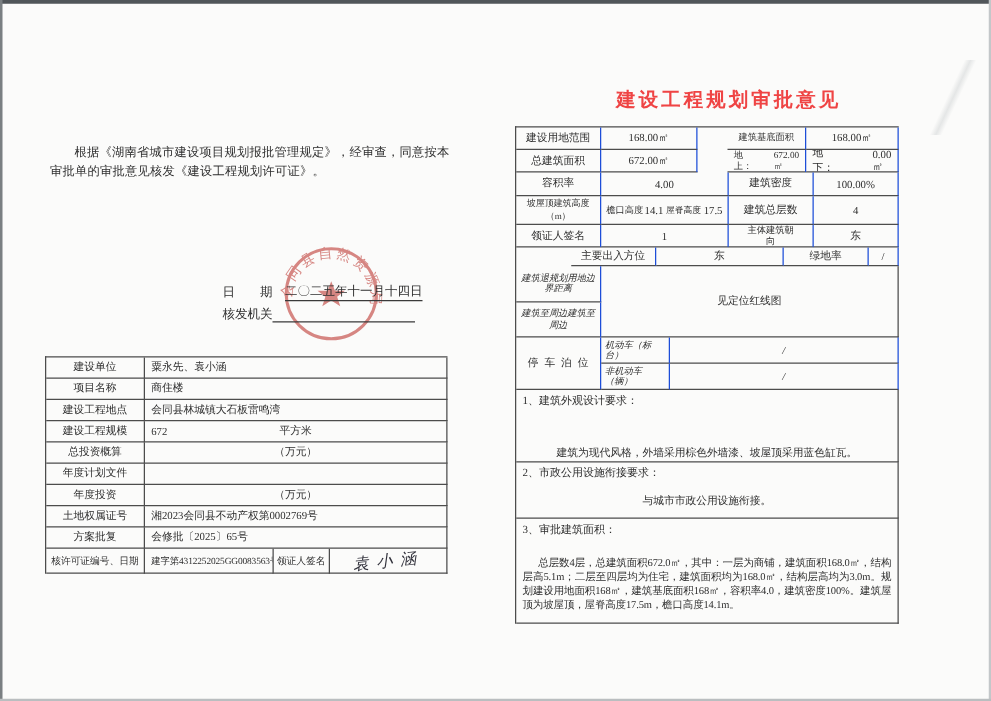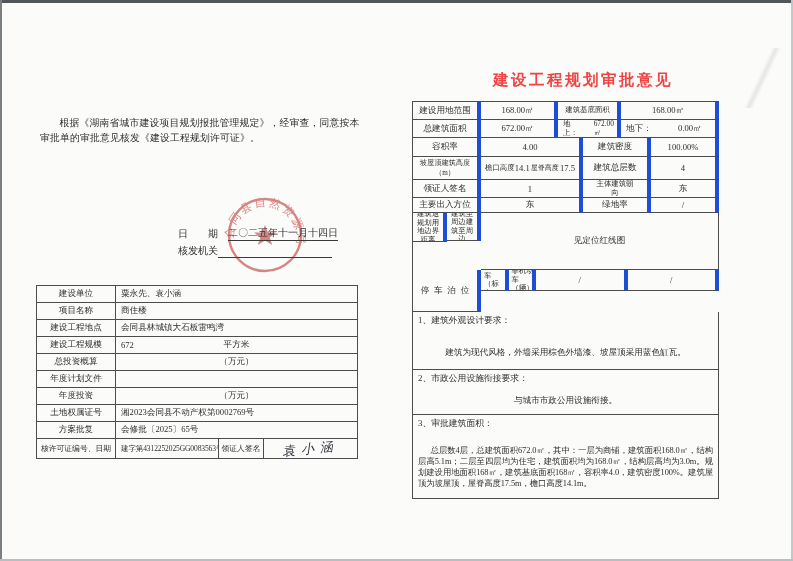--- a/index.html
+++ b/index.html
@@ -55,41 +55,41 @@
   .rtitle{
     position:absolute;left:430px;top:60px;width:306px;text-align:center;
     font-size:15.5px;font-weight:bold;letter-spacing:2.5px;color:#ef4444;
   }
   .rtable{
     position:absolute;left:412px;top:101px;width:306px;
     border-top:1px solid #4c4c4c;border-left:1px solid #4c4c4c;
     font-size:8.6px;
   }
   .rrow{display:flex;}
-  .rc{border-right:4px solid #1d4ed8;border-bottom:1px solid #4c4c4c;
+  .rc{border-right:1px solid #1d4ed8;border-bottom:1px solid #4c4c4c;
     box-sizing:border-box;display:flex;align-items:center;justify-content:center;
     text-align:center;overflow:hidden;}
   .rc.left{justify-content:flex-start;padding-left:5px;text-align:left;gap:12px;}
-  .w68{width:68px;flex:none;} .w77{width:77px;flex:none;} .w63{width:63px;flex:none;}
+  .w68{width:68px;flex:none;} .w77{width:77px;flex:none;} .w63{width:63px;flex:none;margin-left:24px;}
   .w102{width:102px;flex:none;}
   .grow{flex:1;}
-  .h18{height:18px;} .h19{height:19px;} .h23{height:23px;} .h15{height:15px;} .h21{height:21px;}
+  .h18{height:18px;} .h19{height:19px;} .h23{height:23px;} .h15{height:15px;margin-left:44px;} .h21{height:21px;}
   .small{font-size:7.4px;line-height:8.5px;}
   .ridge{display:inline-block;width:30px;font-size:7px;line-height:7px;text-align:center;vertical-align:middle;}
   .pair{display:flex;align-items:center;justify-content:space-between;width:100%;padding:0 4px;box-sizing:border-box;}
-  .stack2{display:flex;flex-direction:row;width:68px;flex:none;}
+  .stack2{display:flex;flex-direction:column;width:68px;flex:none;font-style:italic;}
   .stack2 .rc{width:100%;}
   .merge-val{flex:1;border-right:1px solid #4c4c4c;border-bottom:1px solid #4c4c4c;
     display:flex;align-items:center;justify-content:center;}
   .park-label{letter-spacing:.55em;text-indent:.55em;}
   .section{border-right:1px solid #4c4c4c;border-bottom:1px solid #4c4c4c;box-sizing:border-box;
     padding:3px 5px;position:relative;}
   .sec-head{font-size:8.8px;}
   .sec-body{text-align:center;}
-  .s1{height:58px;} .s1 .sec-body{margin-top:20px;font-size:8.6px;}
+  .s1{height:58px;} .s1 .sec-body{margin-top:30px;font-size:8.6px;}
   .s2{height:45px;} .s2 .sec-body{margin-top:10px;font-size:8.6px;}
   .s3{height:84px;} .s3 .sec-body{margin-top:15px;text-align:justify;text-indent:1.5em;
       font-size:8.4px;line-height:11px;letter-spacing:-.1px;}
 </style>
 </head>
 <body>
 
 <div class="edge-top"></div>
 <div class="edge-left"></div>
 <div class="edge-right"></div>

